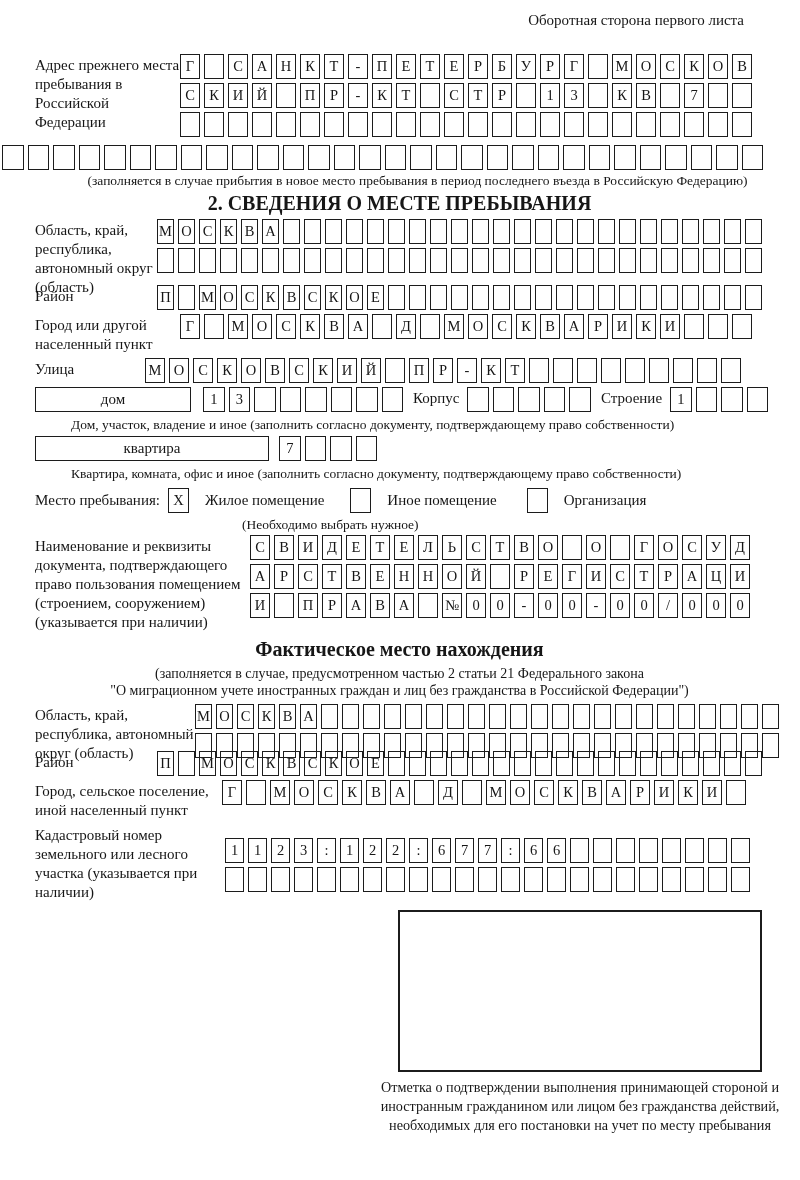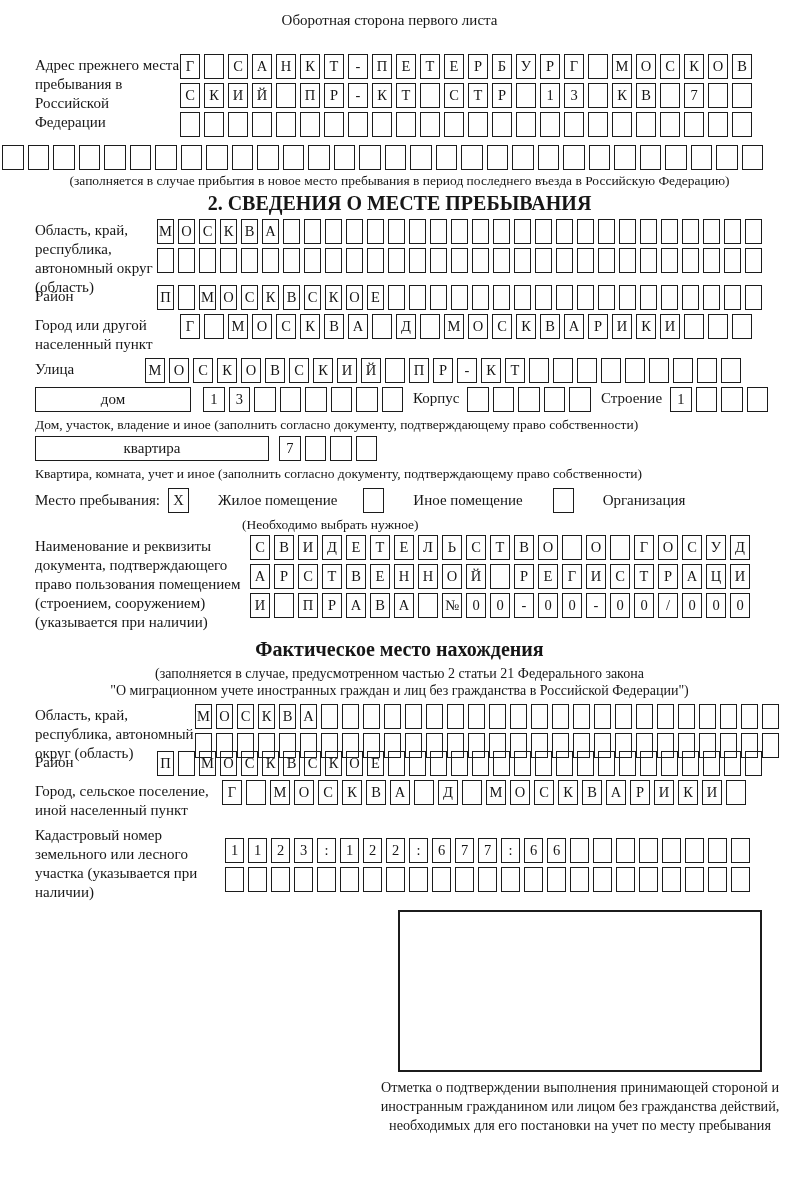--- a/index.html
+++ b/index.html
@@ -4,58 +4,58 @@
 <style>
   * { box-sizing: border-box; margin: 0; padding: 0; }
   html, body { background: #ffffff; }
   body {
     width: 800px; height: 1180px;
     font-family: "Liberation Serif", "DejaVu Serif", serif;
     font-size: 15px; color: #161616;
     position: relative; overflow: hidden;
   }
   .page { padding: 12px 36px 0 35px; width: 800px; height: 1180px; }
-  .hdr { text-align: center; font-size: 15px; padding-right: 20px; height: 20px; }
+  .hdr { text-align: right; font-size: 15px; padding-right: 20px; height: 20px; }
 
   .row { display: flex; align-items: flex-start; margin-bottom: 4px; }
   .lbl { line-height: 19px; padding-top: 2px; flex: none; }
   .lw110 { width: 110px; } .lw122 { width: 122px; } .lw145 { width: 145px; }
   .lw160 { width: 160px; } .lw187 { width: 187px; } .lw190 { width: 190px; }
   .lw215 { width: 215px; }
 
   .stack { display: flex; flex-direction: column; }
   .stack .cells { margin-bottom: 4px; }
   .cells { display: flex; gap: 4px; flex: none; }
   .cell {
     flex: none; width: var(--cw, 20px); height: 25px;
     border: 1.5px solid #1c1c1c;
     display: flex; align-items: center; justify-content: center;
     font-size: 14.5px;
   }
   .cw17 { --cw: 17px; } .cw19 { --cw: 19px; } .cw20 { --cw: 20px; } .cw215 { --cw: 21.5px; }
 
   .fullrow { margin-left: -33px; margin-bottom: 2px; }
-  .note { font-size: 13.5px; line-height: 17px; }
+  .note { font-size: 13.5px; line-height: 17px; margin-left: 36px; }
   .center { text-align: center; }
   .sect-title { text-align: center; font-weight: bold; font-size: 20px; margin: 3px 0 4px 0; }
 
   .typebox {
     border: 1.5px solid #1c1c1c; height: 25px; flex: none;
     display: flex; align-items: center; justify-content: center; font-size: 15px;
   }
   .tb-dom { width: 156px; margin-right: 12px; }
   .tb-kv  { width: 234px; margin-right: 10px; }
   .inl { padding: 3px 8px 0 10px; flex: none; }
 
   .chk-row { display: flex; align-items: center; margin-bottom: 2px; height: 28px; }
   .cbox {
     width: 21px; height: 25px; border: 1.5px solid #1c1c1c; flex: none;
     display: flex; align-items: center; justify-content: center; font-size: 14.5px;
   }
-  .mL8 { margin-left: 8px; } .mL12 { margin-left: 29px; } .mL26 { margin-left: 26px; }
+  .mL8 { margin-left: 8px; } .mL12 { margin-left: 16px; } .mL26 { margin-left: 26px; }
   .mL30 { margin-left: 30px; }
   .sub-note { margin-left: 207px; margin-bottom: 2px; }
   .doc-lbl { line-height: 19px; }
 
   .fact-note { text-align: center; font-size: 14px; line-height: 17px; }
   .stamp {
     margin-left: 363px; margin-top: 8px;
     width: 364px; height: 162px; border: 2px solid #1c1c1c;
   }
   .caption {
@@ -385,21 +385,21 @@
 
   <div class="row">
     <div class="typebox tb-kv">квартира</div>
     <div class="cells cw215">
         <div class="cell">7</div>
         <div class="cell"></div>
         <div class="cell"></div>
         <div class="cell"></div>
       </div>
   </div>
-  <div class="note" style="margin-bottom:4px">Квартира, комната, учет и иное (заполнить согласно документу, подтверждающему право собственности)</div>
+  <div class="note" style="margin-bottom:4px">Квартира, комната, офис и иное (заполнить согласно документу, подтверждающему право собственности)</div>
 
   <div class="chk-row">
     <span>Место пребывания:</span>
     <span class="cbox mL8">X</span>
     <span class="mL12">Жилое помещение</span>
     <span class="cbox mL26"></span>
     <span class="mL12">Иное помещение</span>
     <span class="cbox mL30"></span>
     <span class="mL12">Организация</span>
   </div>

